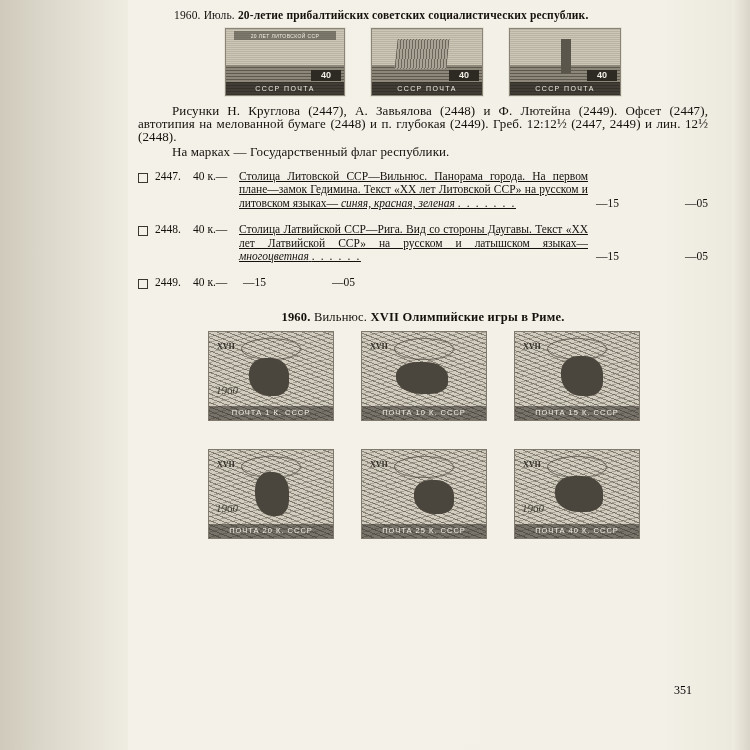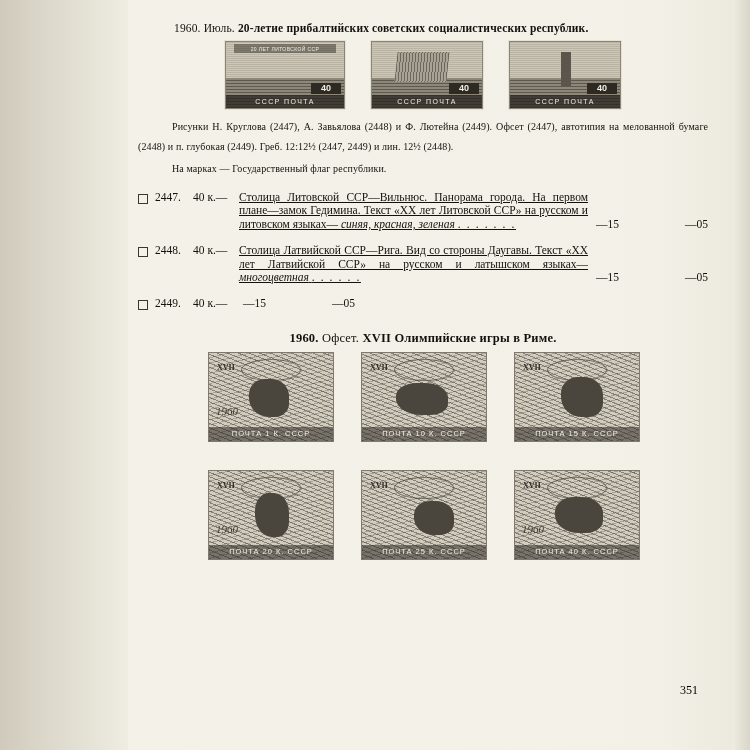--- a/index.html
+++ b/index.html
@@ -46,21 +46,21 @@
     left: 10px;
     right: 24px;
     top: 8px;
     color: #14110d;
   }
   .hdr {
     font-size: 11.5px;
     line-height: 14px;
     text-align: justify;
     text-indent: 36px;
-    margin: 13px 0 2px 0;
+    margin: 0 0 2px 0;
     letter-spacing: .15px;
   }
   .hdr .strong { font-weight: bold; }
 
   .stamp-row {
     display: flex;
     justify-content: center;
     gap: 26px;
     margin: 6px 0 8px 0;
   }
@@ -113,22 +113,22 @@
   }
   .stamp .topcap {
     position: absolute; left: 8px; right: 8px; top: 2px; height: 9px;
     background: rgba(60,56,48,.55);
     color: #efece2; font-size: 5px; letter-spacing: .4px;
     display: flex; align-items: center; justify-content: center;
     font-family: "Liberation Sans", sans-serif;
   }
 
   .para {
-    font-size: 10px;
-    line-height: 20px;
+    font-size: 13px;
+    line-height: 13px;
     text-align: justify;
     text-indent: 34px;
     margin: 2px 0;
     letter-spacing: .1px;
   }
 
   .entries { margin-top: 12px; }
   .entry {
     display: flex;
     align-items: flex-start;
@@ -221,21 +221,21 @@
     position: absolute; left: 0; right: 0; bottom: 0; height: 14px;
     background: rgba(45,42,36,.55);
     color: #f1eee5;
     font-size: 7.5px;
     letter-spacing: 1px;
     display: flex; align-items: center; justify-content: center;
     font-family: "Liberation Sans", sans-serif;
   }
   .page-num {
     position: absolute;
-    right: 34px;
+    right: 40px;
     bottom: 52px;
     font-size: 12px;
     text-align: center;
   }
 </style>
 </head>
 <body>
 
 <div class="page">
   <div class="binding-left"></div>
@@ -308,21 +308,21 @@
           <span class="prices">
             <span>—15</span>
             <span>—05</span>
           </span>
         </div>
 
       </div>
 
       <p class="section-title">
         <span class="b">1960.</span>
-        <span>Офсет.</span>
+        <span>Вильнюс.</span>
         <span class="b">XVII Олимпийские игры в Риме.</span>
       </p>
 
       <div class="olymp-grid">
 
         <div class="ostamp">
           <div class="tex"></div>
           <div class="ring"></div>
           <div class="xvii">XVII</div>
           <div class="yr">1960</div>

